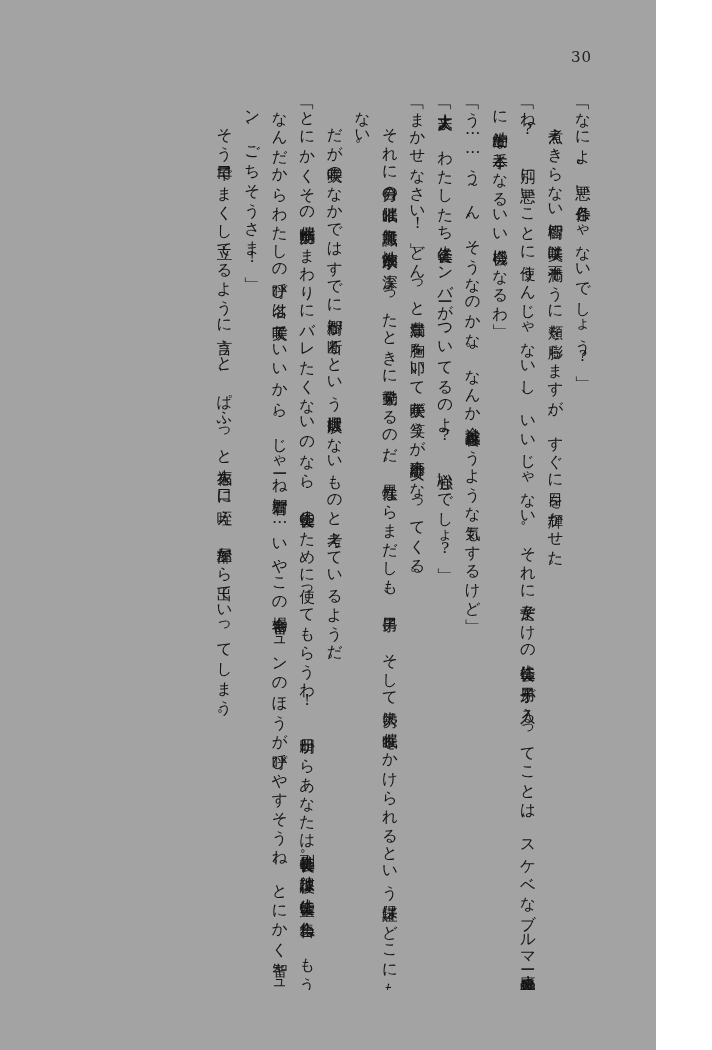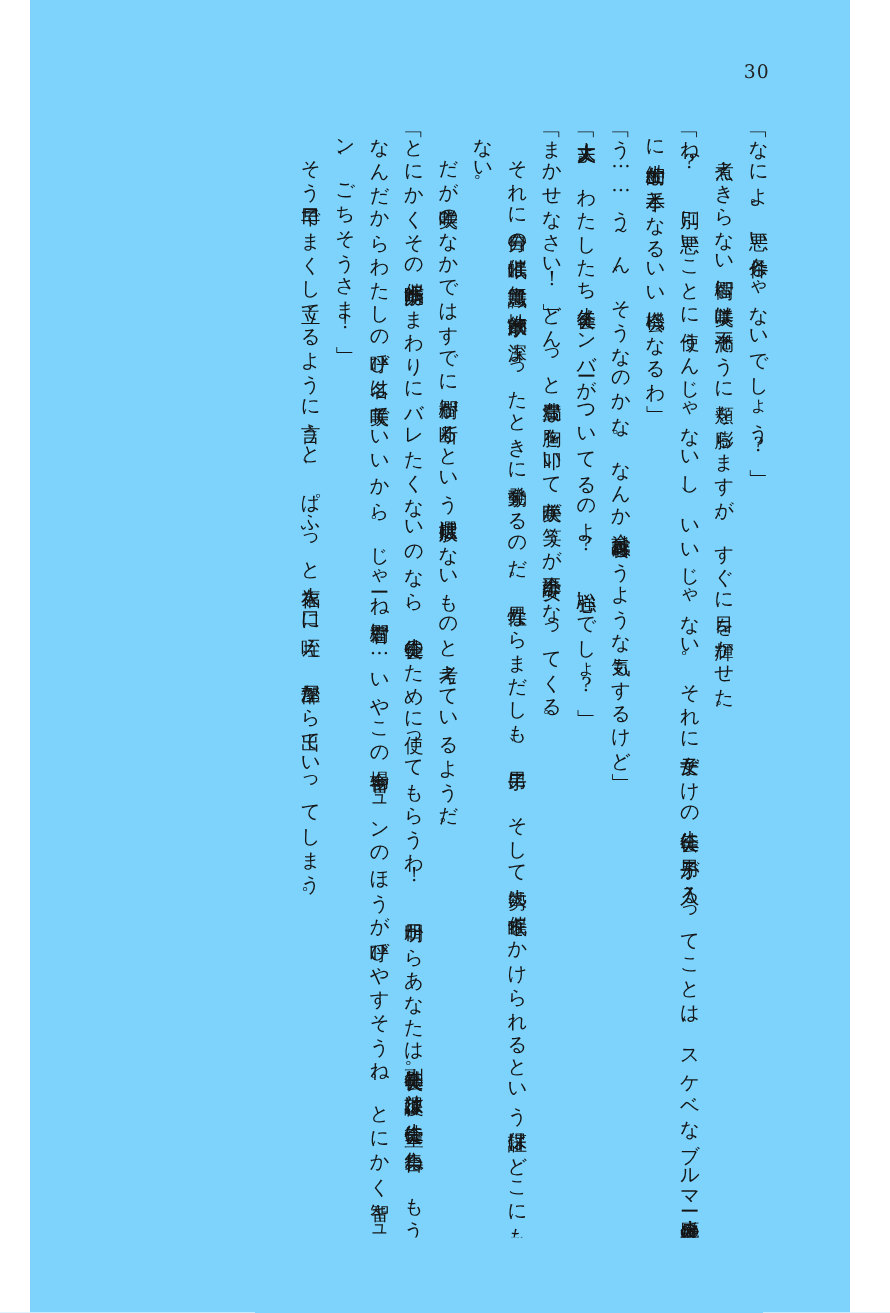--- a/index.html
+++ b/index.html
@@ -4,25 +4,24 @@
 <style>
   html, body {
     margin: 0;
     padding: 0;
     background: #ffffff;
   }
   .page {
     position: relative;
     width: 656px;
     height: 1050px;
-    background: #7dd3fc;
+    background: #a3a3a3;
     overflow: hidden;
     font-family: "DejaVu Serif", "Liberation Serif", serif;
     color: #111111;
-    margin-left: 24px;
   }
   .page-number {
     position: absolute;
     top: 48px;
     right: 64px;
     font-size: 15px;
     letter-spacing: 1px;
     color: #222222;
     font-family: "DejaVu Serif", "Liberation Serif", serif;
   }

